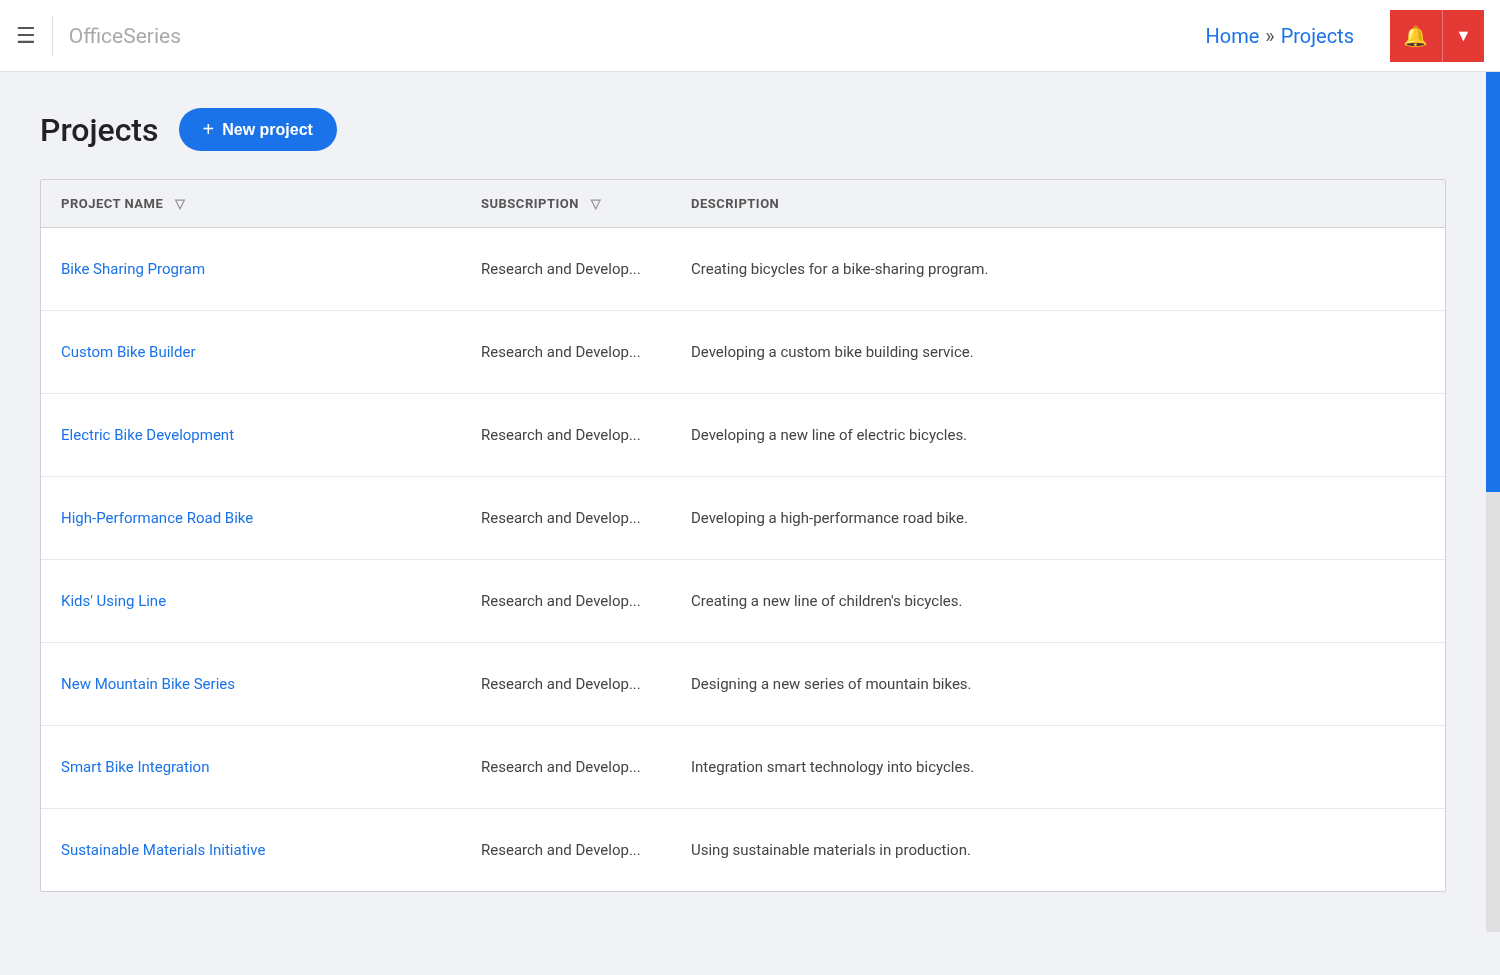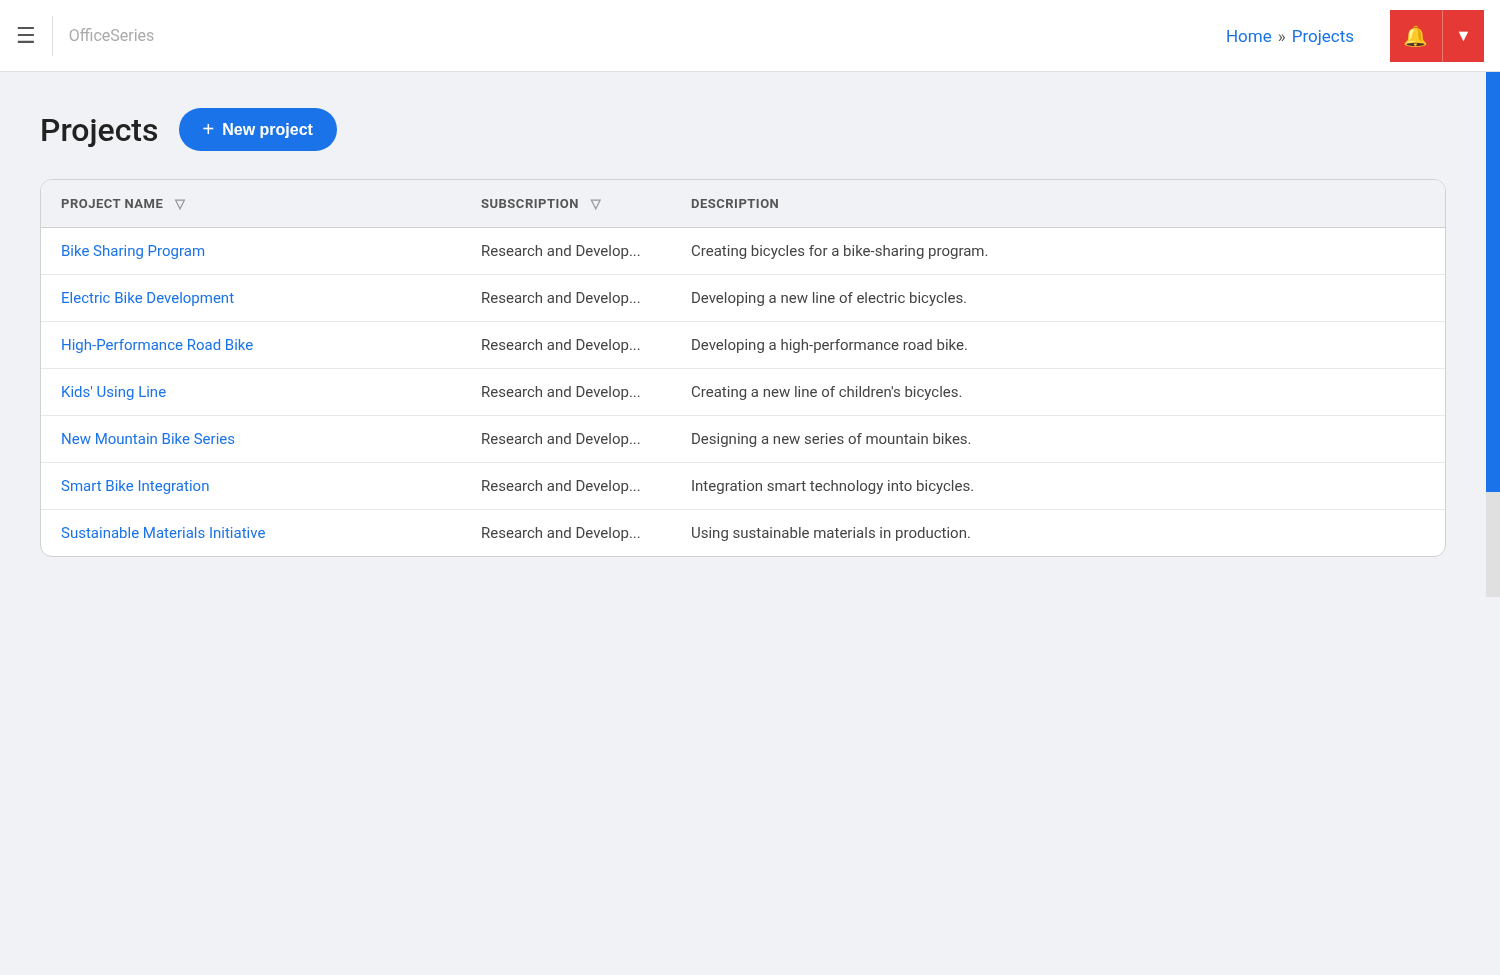--- a/index.html
+++ b/index.html
@@ -39,30 +39,30 @@
       background: #e0e0e0;
       margin-right: 16px;
     }
     .header-title {
       font-size: 28px;
       font-weight: 700;
       color: #1a73e8;
       margin-right: 12px;
     }
     .header-subtitle {
-      font-size: 16px;
+      font-size: 21px;
       color: #aaa;
       font-weight: 400;
     }
     .header-nav {
       margin-left: auto;
       display: flex;
       align-items: center;
       gap: 6px;
-      font-size: 17px;
+      font-size: 20px;
       color: #1a73e8;
       margin-right: 20px;
     }
     .header-nav .separator {
       color: #555;
     }
     .header-actions {
       display: flex;
       align-items: center;
       margin-left: 16px;
@@ -144,21 +144,21 @@
     }
     .new-project-btn .plus {
       font-size: 20px;
       font-weight: 300;
     }
 
     
     .table-container {
       background: #fff;
       border: 1px solid #d0d0d0;
-      border-radius: 12px;
+      border-radius: 2px;
       overflow: hidden;
       margin-right: 14px;
     }
     table {
       width: 100%;
       border-collapse: collapse;
     }
     thead tr {
       background: #f0f2f5;
     }
@@ -172,21 +172,21 @@
       text-transform: uppercase;
       border-bottom: 1px solid #d0d0d0;
     }
     th .filter-icon {
       display: inline-block;
       margin-left: 8px;
       color: #999;
       font-size: 13px;
     }
     td {
-      padding: 14px 20px;
+      padding: 32px 20px;
       font-size: 15px;
       color: #444;
       border-bottom: 1px solid #e8e8e8;
     }
     td.project-name-cell a,
     td.project-name-cell span {
       color: #1a73e8;
       text-decoration: none;
       cursor: pointer;
       font-size: 15px;
@@ -251,20 +251,25 @@
           </th>
         </tr>
       </thead>
       <tbody id="table-body">
       <tr>
             <td class="project-name-cell col-name"><a href="#">Bike Sharing Program</a></td>
             <td class="col-sub">Research and Develop...</td>
             <td class="col-desc">Creating bicycles for a bike-sharing program.</td>
           </tr>
           <tr>
+            <td class="project-name-cell col-name"><a href="#">Custom Bike Builder</a></td>
+            <td class="col-sub">Research and Develop...</td>
+            <td class="col-desc">Developing a custom bike building service.</td>
+          </tr>
+          <tr>
             <td class="project-name-cell col-name"><a href="#">Electric Bike Development</a></td>
             <td class="col-sub">Research and Develop...</td>
             <td class="col-desc">Developing a new line of electric bicycles.</td>
           </tr>
           <tr>
             <td class="project-name-cell col-name"><a href="#">High-Performance Road Bike</a></td>
             <td class="col-sub">Research and Develop...</td>
             <td class="col-desc">Developing a high-performance road bike.</td>
           </tr>
           <tr>

